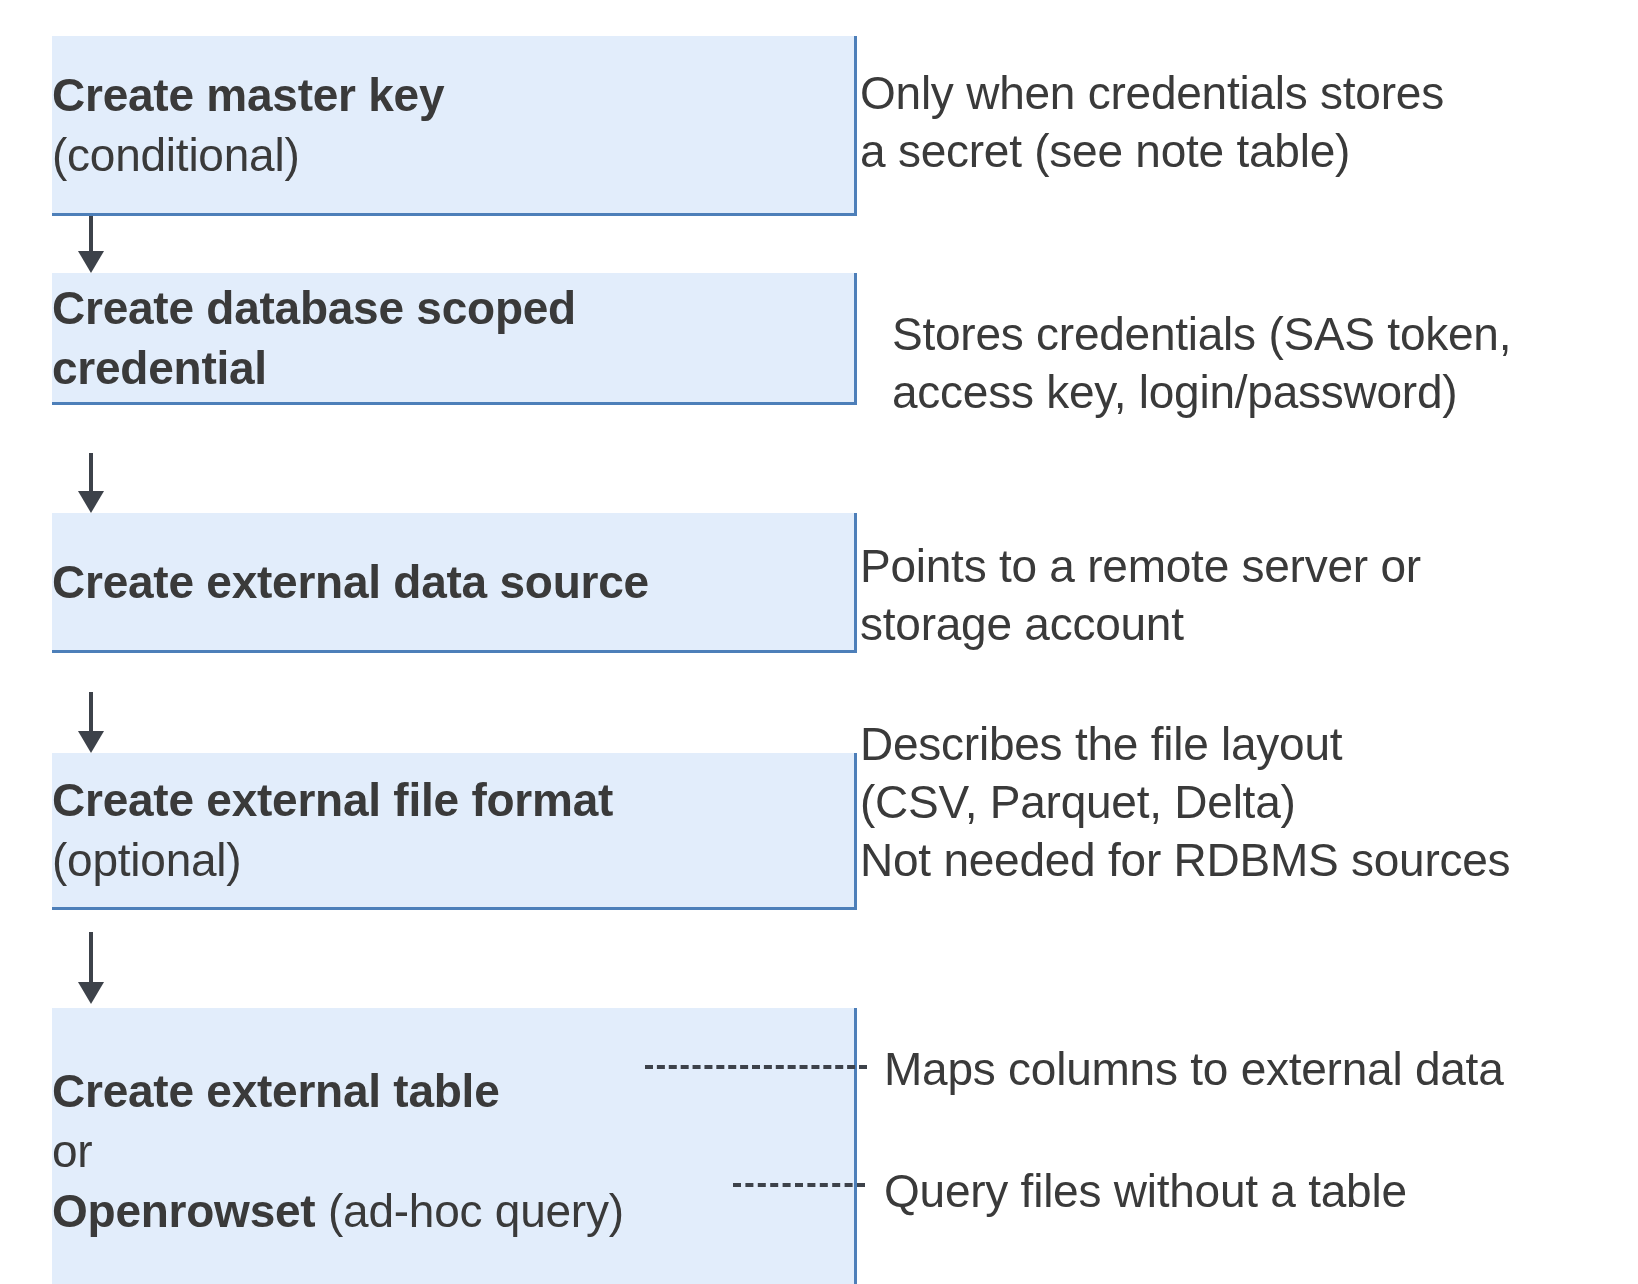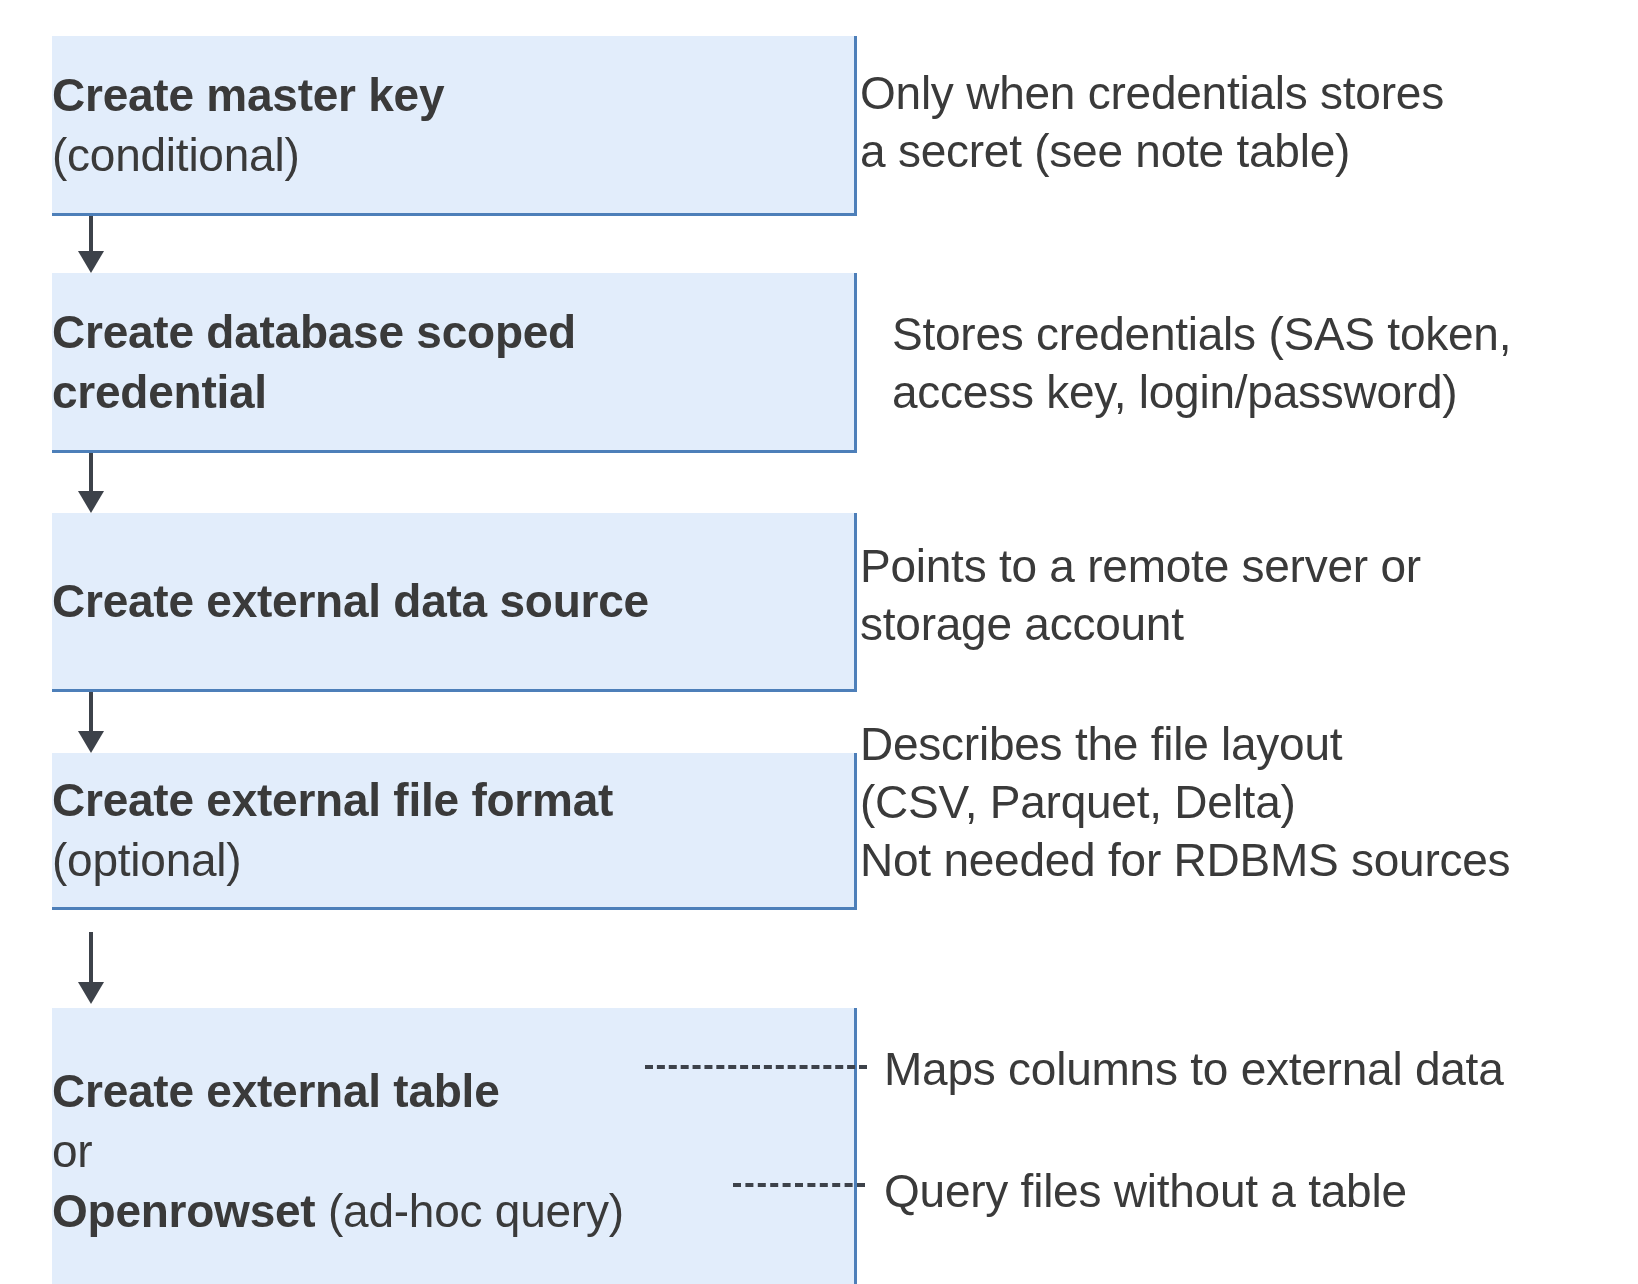--- a/index.html
+++ b/index.html
@@ -53,31 +53,31 @@
   <div class="flow-box" style="top:36px;height:180px">
     <div class="line"><span class="b">Create master key</span></div>
     <div class="line"><span class="r">(conditional)</span></div>
   </div>
 
   <div class="arrow" style="top:216px;height:57px">
     <div class="stem"></div>
     <div class="head"></div>
   </div>
 
-  <div class="flow-box" style="top:273px;height:180px">
+  <div class="flow-box" style="top:273px;height:132px">
     <div class="line"><span class="b">Create database scoped</span></div>
     <div class="line"><span class="b">credential</span></div>
   </div>
 
   <div class="arrow" style="top:453px;height:60px">
     <div class="stem"></div>
     <div class="head"></div>
   </div>
 
-  <div class="flow-box" style="top:513px;height:179px">
+  <div class="flow-box" style="top:513px;height:140px">
     <div class="line"><span class="b">Create external data source</span></div>
   </div>
 
   <div class="arrow" style="top:692px;height:61px">
     <div class="stem"></div>
     <div class="head"></div>
   </div>
 
   <div class="flow-box" style="top:753px;height:157px">
     <div class="line"><span class="b">Create external file format</span></div>

